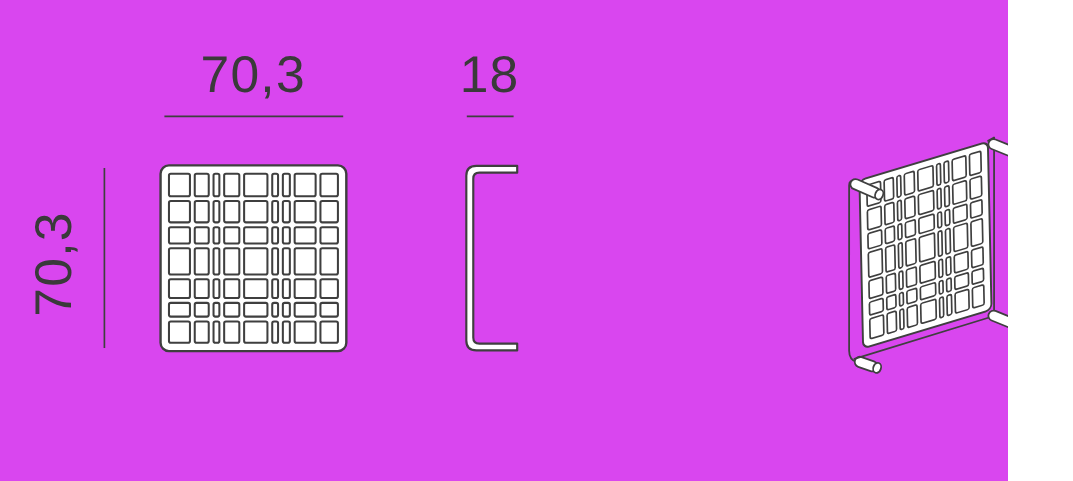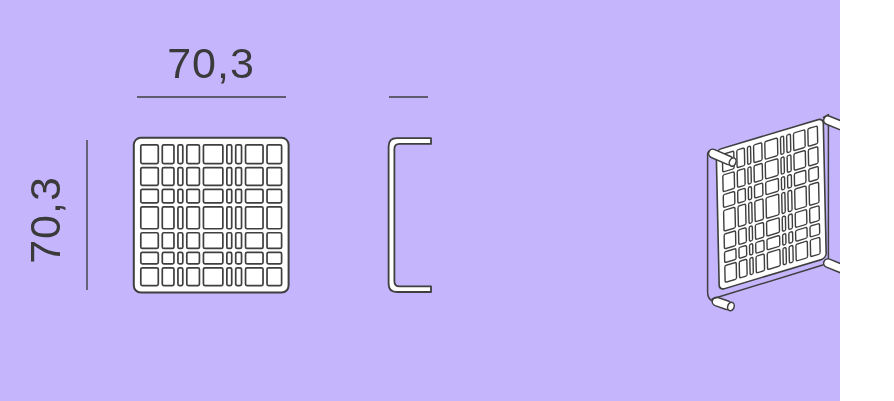--- a/index.html
+++ b/index.html
@@ -1,19 +1,19 @@
 <!DOCTYPE html>
 <html><head>
 <meta charset="utf-8">
 <style>
   html,body{margin:0;padding:0;background:#fff;}
   .canvas{
     position:relative;
     width:840px;height:401px;
-    background:#c4b5fd;
+    background:#d946ef;
     font-family:"Liberation Sans", sans-serif;
     overflow:hidden;
   }
   .canvas svg{position:absolute;left:0;top:0;}
   .dim-label{
     position:absolute;
     color:#3a3a3a;
     font-size:43px;
     font-weight:300;
     letter-spacing:1px;
@@ -207,15 +207,16 @@
 
       <g transform="rotate(23.5 709 151.8)">
         <rect x="709" y="147.5" width="26" height="8.6" rx="4.3" fill="#ffffff"></rect>
         <ellipse cx="734.8" cy="151.8" rx="3.2" ry="4.3" fill="#ffffff"></ellipse>
       </g>
     </g>
   </svg>
 
   <div class="dim-label" style="left:136px;top:42px;width:150px;">70,3</div>
 
+  <div class="dim-label" style="left:358px;top:42px;width:100px;">18</div>
 
   <div class="dim-label rot" style="left:-30px;top:198px;">70,3</div>
 </div>
 
 </body></html>

